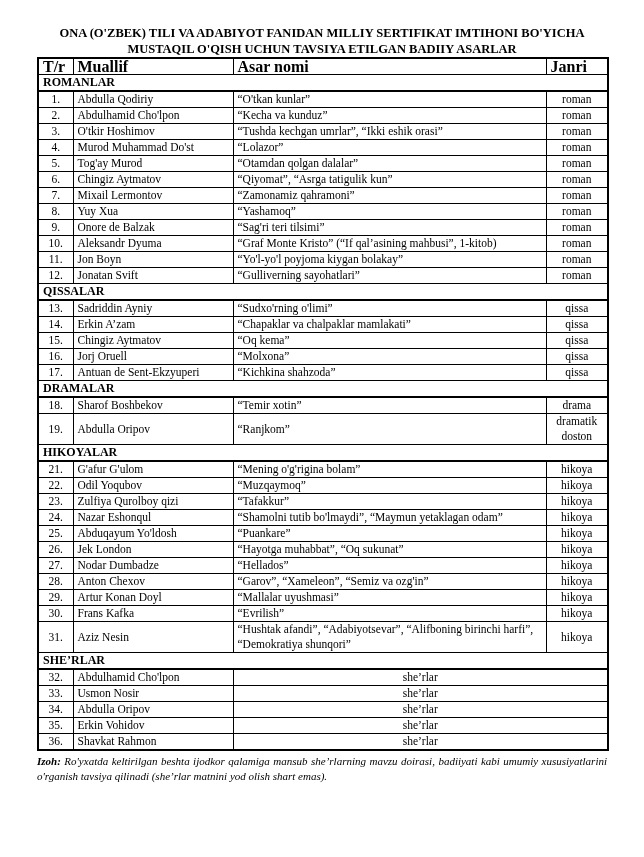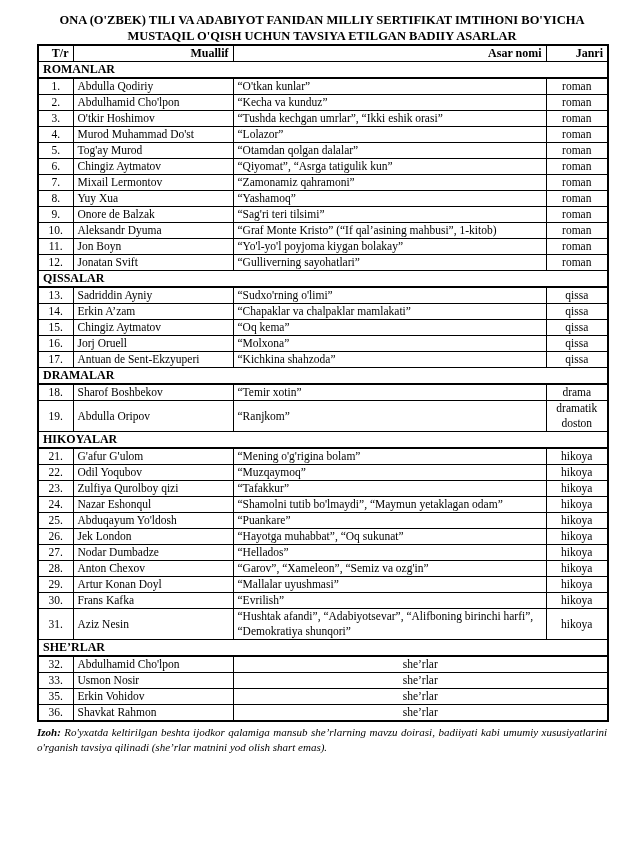--- a/index.html
+++ b/index.html
@@ -3,21 +3,21 @@
 <meta charset="utf-8">
 <style>
   * { box-sizing: border-box; }
   html, body { margin: 0; padding: 0; }
   body {
     width: 644px; height: 857px;
     background: #ffffff; color: #000000;
     font-family: "Liberation Serif", serif;
     overflow: hidden;
   }
-  .page { padding: 12px 37px 0 37px; }
+  .page { padding: 25px 37px 0 37px; }
   .doc-title {
     font-weight: bold; text-align: center;
     font-size: 12.5px; line-height: 16px;
   }
   .doc-subtitle {
     font-style: italic; text-align: center;
     font-size: 12.5px; line-height: 16px;
     margin: 1px 0 9px 0;
   }
   table.works {
@@ -29,21 +29,21 @@
   .c-author { width: 160px; }
   .c-work { width: 313px; }
   .c-genre { width: 62px; }
   th, td {
     border: 1px solid #000;
     padding: 0 4px;
     line-height: 15px;
     vertical-align: middle;
     overflow: hidden;
   }
-  th { font-weight: bold; text-align: right; font-size: 12px; }
+  th { font-weight: bold; text-align: left; font-size: 16px; }
   tr.section-row td {
     font-weight: bold; font-size: 12px;
     border-bottom-width: 2px;
   }
   td.cell-no { text-align: center; }
   td.cell-author { text-align: left; }
   td.cell-work { text-align: left; }
   td.cell-genre, td.cell-genre-merged { text-align: center; }
   .footnote {
     width: 570px; margin-top: 3px;
@@ -275,20 +275,25 @@
           <td class="cell-no">32.</td>
           <td class="cell-author">Abdulhamid Cho'lpon</td>
           <td class="cell-genre-merged" colspan="2">she’rlar</td>
         </tr>
         <tr>
           <td class="cell-no">33.</td>
           <td class="cell-author">Usmon Nosir</td>
           <td class="cell-genre-merged" colspan="2">she’rlar</td>
         </tr>
         <tr>
+          <td class="cell-no">34.</td>
+          <td class="cell-author">Abdulla Oripov</td>
+          <td class="cell-genre-merged" colspan="2">she’rlar</td>
+        </tr>
+        <tr>
           <td class="cell-no">35.</td>
           <td class="cell-author">Erkin Vohidov</td>
           <td class="cell-genre-merged" colspan="2">she’rlar</td>
         </tr>
         <tr>
           <td class="cell-no">36.</td>
           <td class="cell-author">Shavkat Rahmon</td>
           <td class="cell-genre-merged" colspan="2">she’rlar</td>
         </tr>
       </tbody>

